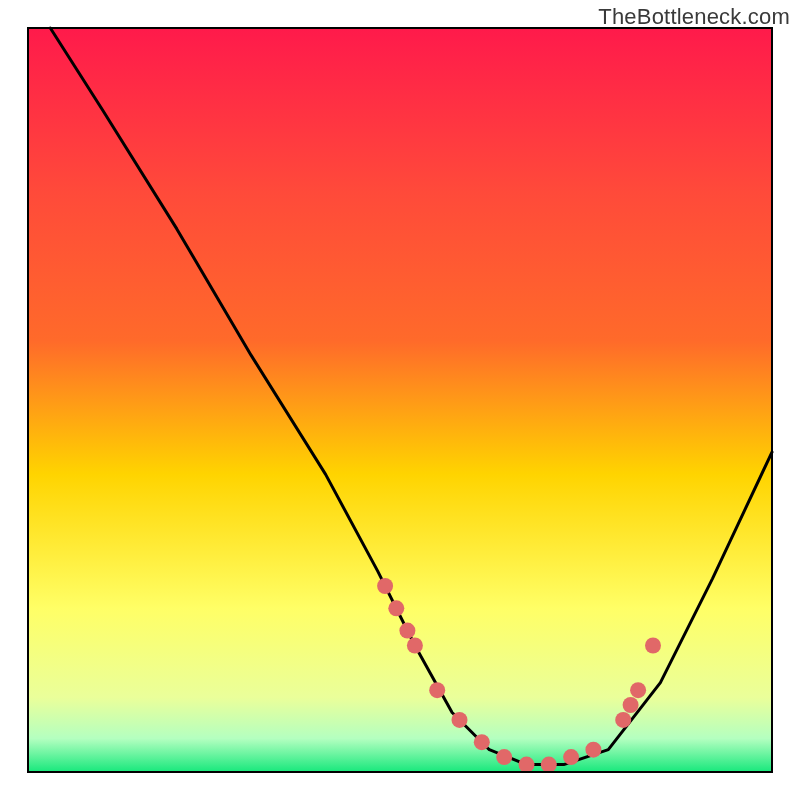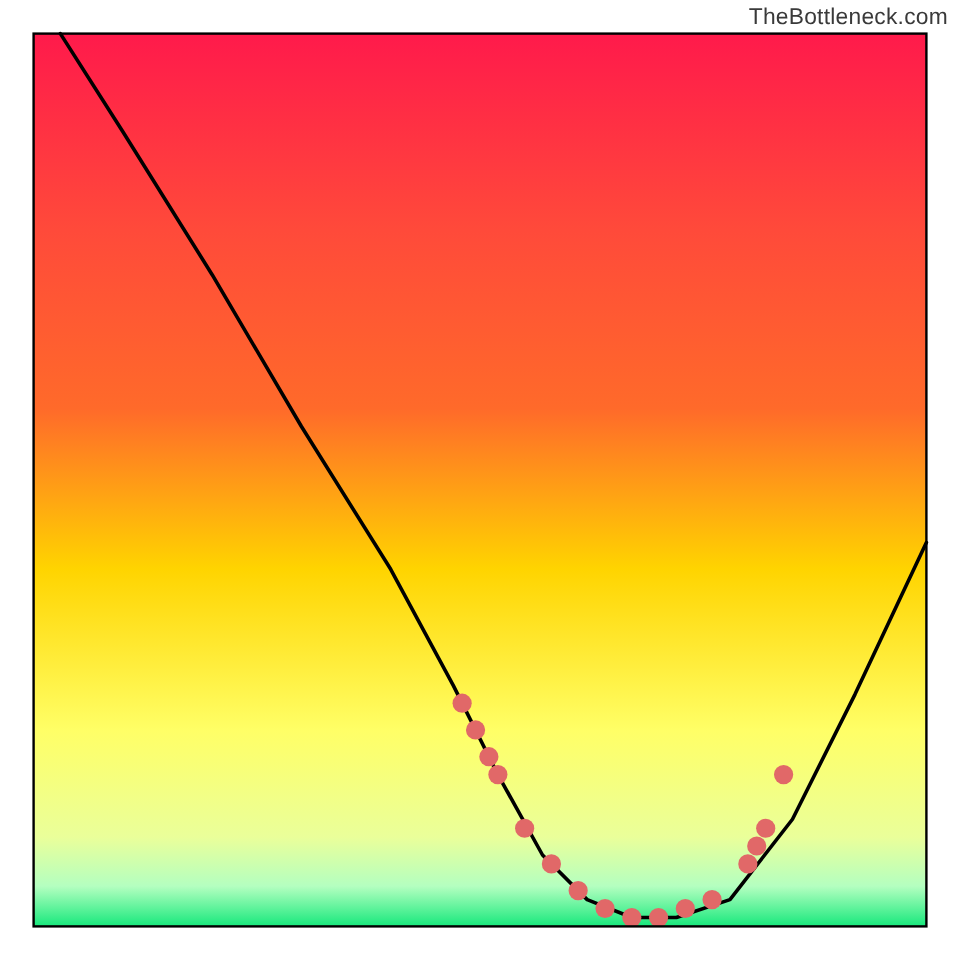--- a/index.html
+++ b/index.html
@@ -13,21 +13,21 @@
   }
   .frame {
     position: relative;
     width: 800px;
     height: 800px;
   }
   .watermark {
     position: absolute;
     top: 4px;
     right: 10px;
-    font-size: 19px;
+    font-size: 22px;
     color: #3a3a3a;
     font-weight: 400;
     letter-spacing: 0.2px;
     z-index: 10;
   }
   svg {
     display: block;
   }
 </style>
 </head>

